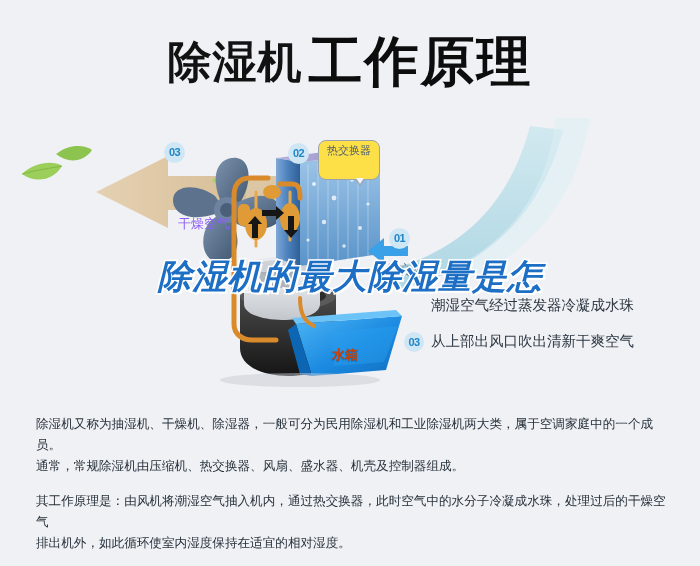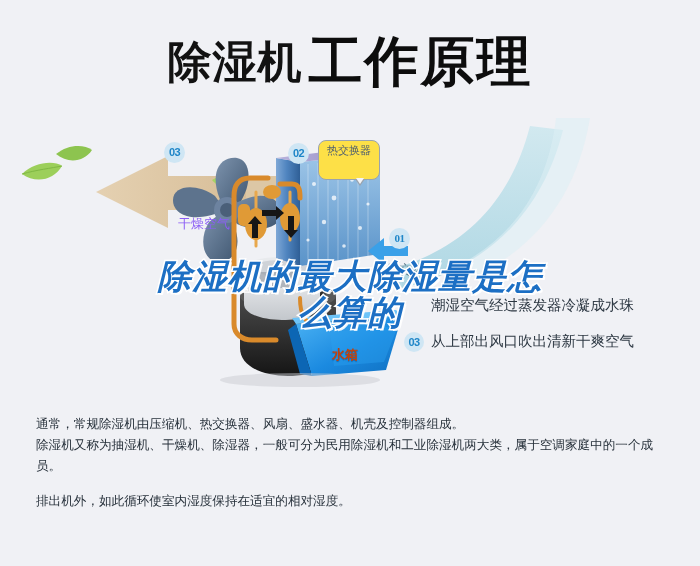--- a/index.html
+++ b/index.html
@@ -113,21 +113,21 @@
     background: #cfe6f4;
     color: #1f86c8;
     font-size: 11px;
     font-weight: bold;
     text-align: center;
     line-height: 21px;
     letter-spacing: -0.5px;
   }
   .num03-a { left: 164px; top: 24px; }
   .num02   { left: 288px; top: 25px; }
-  .num01   { left: 389px; top: 110px; font-family: Liberation Serif, serif; }
+  .num01   { left: 389px; top: 110px; }
 
   
   .steplist {
     position: absolute;
     left: 404px;
     top: 296px;
     width: 290px;
   }
   .steprow {
     display: flex;
@@ -365,23 +365,23 @@
       <span class="txt">潮湿空气经过蒸发器冷凝成水珠</span>
     </div>
     <div class="steprow">
       <span class="badge">03</span>
       <span class="txt">从上部出风口吹出清新干爽空气</span>
     </div>
   </div>
 
   <div class="watermark">
     <div class="wm-line l1">除湿机的最大除湿量是怎</div>
-    <div class="wm-line l2">么算的</div>
   </div>
 
   <div class="copy">
+    <p>除湿机又称为抽湿机、干燥机、除湿器，一般可分为民用除湿机和工业除湿机两大类，属于空调家庭中的一个成员。</p>
     <p>通常，常规除湿机由压缩机、热交换器、风扇、盛水器、机壳及控制器组成。</p>
-    <p>除湿机又称为抽湿机、干燥机、除湿器，一般可分为民用除湿机和工业除湿机两大类，属于空调家庭中的一个成员。</p>
     <div class="gap"></div>
+    <p>其工作原理是：由风机将潮湿空气抽入机内，通过热交换器，此时空气中的水分子冷凝成水珠，处理过后的干燥空气</p>
     <p>排出机外，如此循环使室内湿度保持在适宜的相对湿度。</p>
   </div>
 
 </div>
 
 </body></html>

